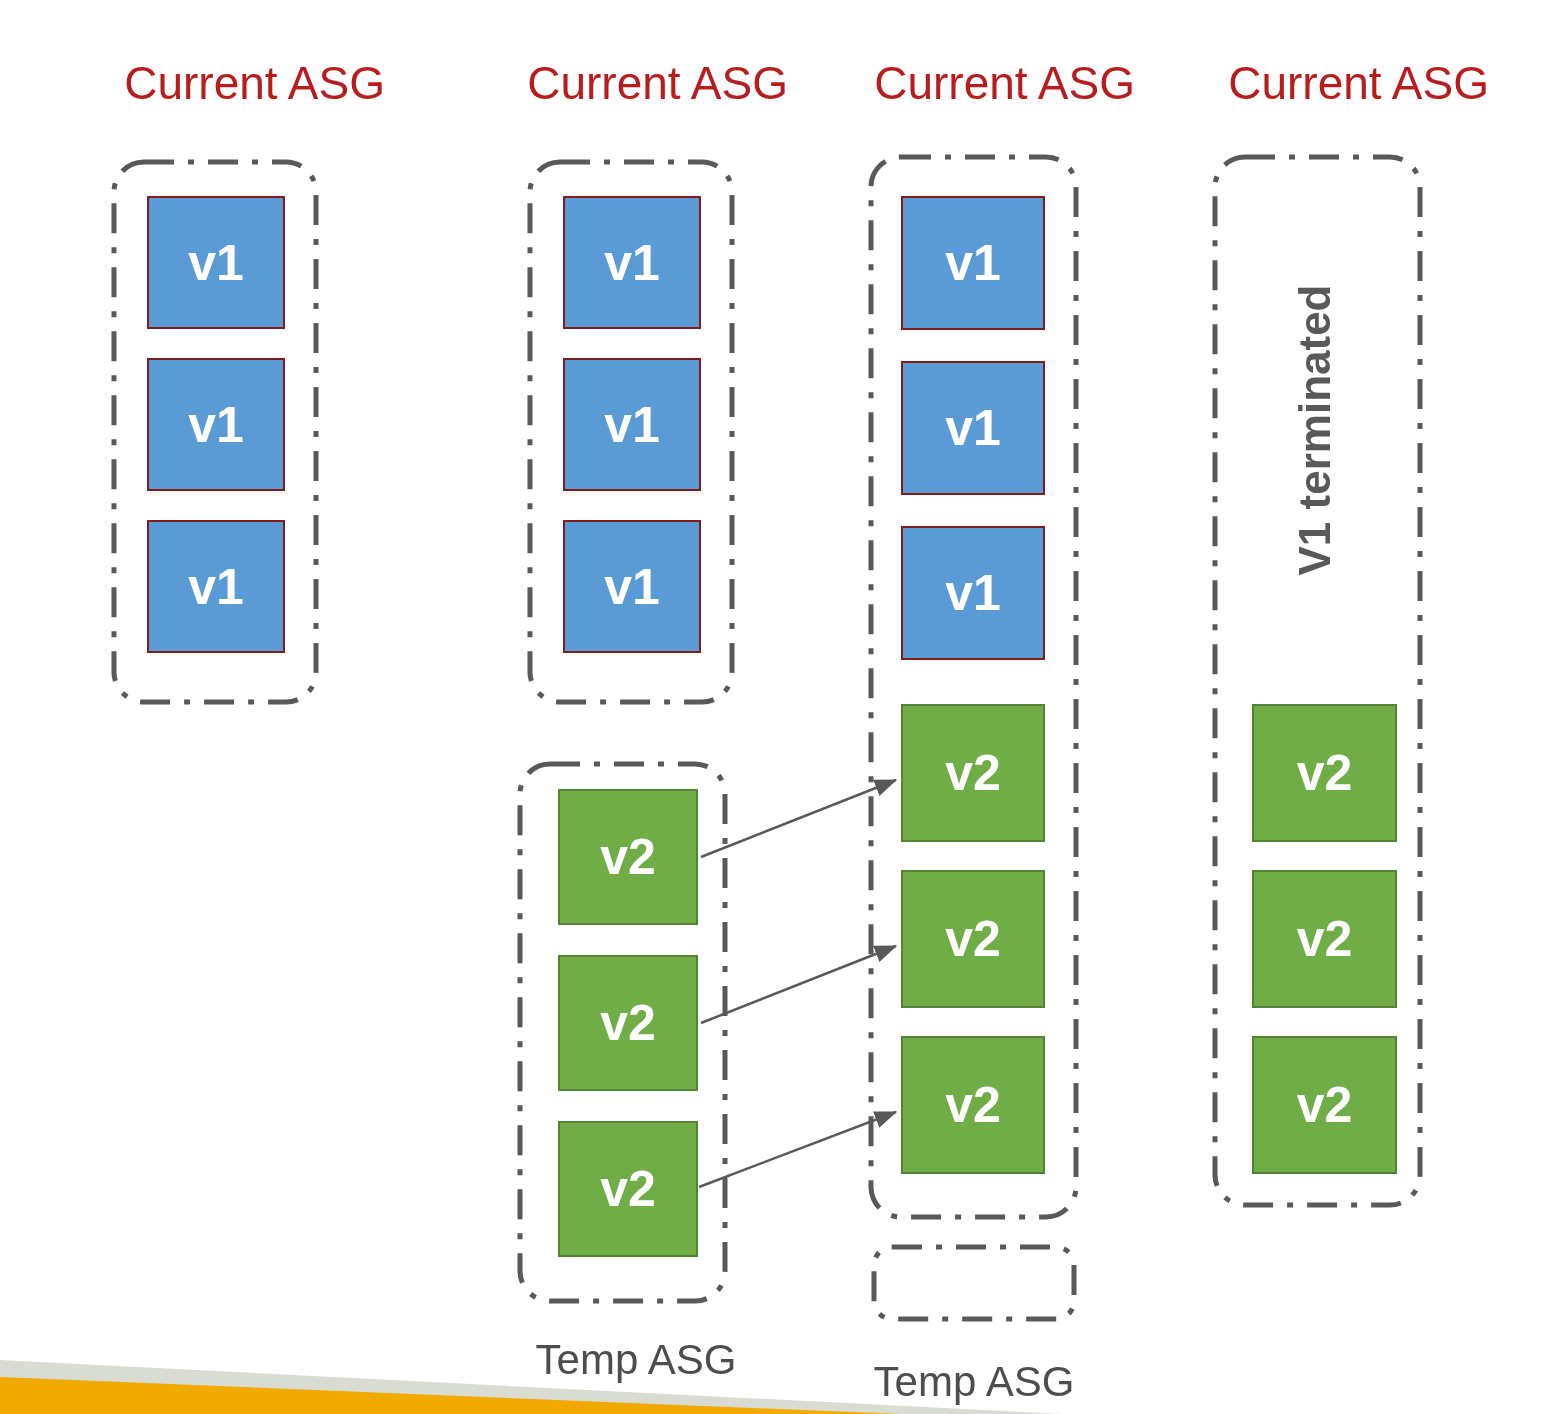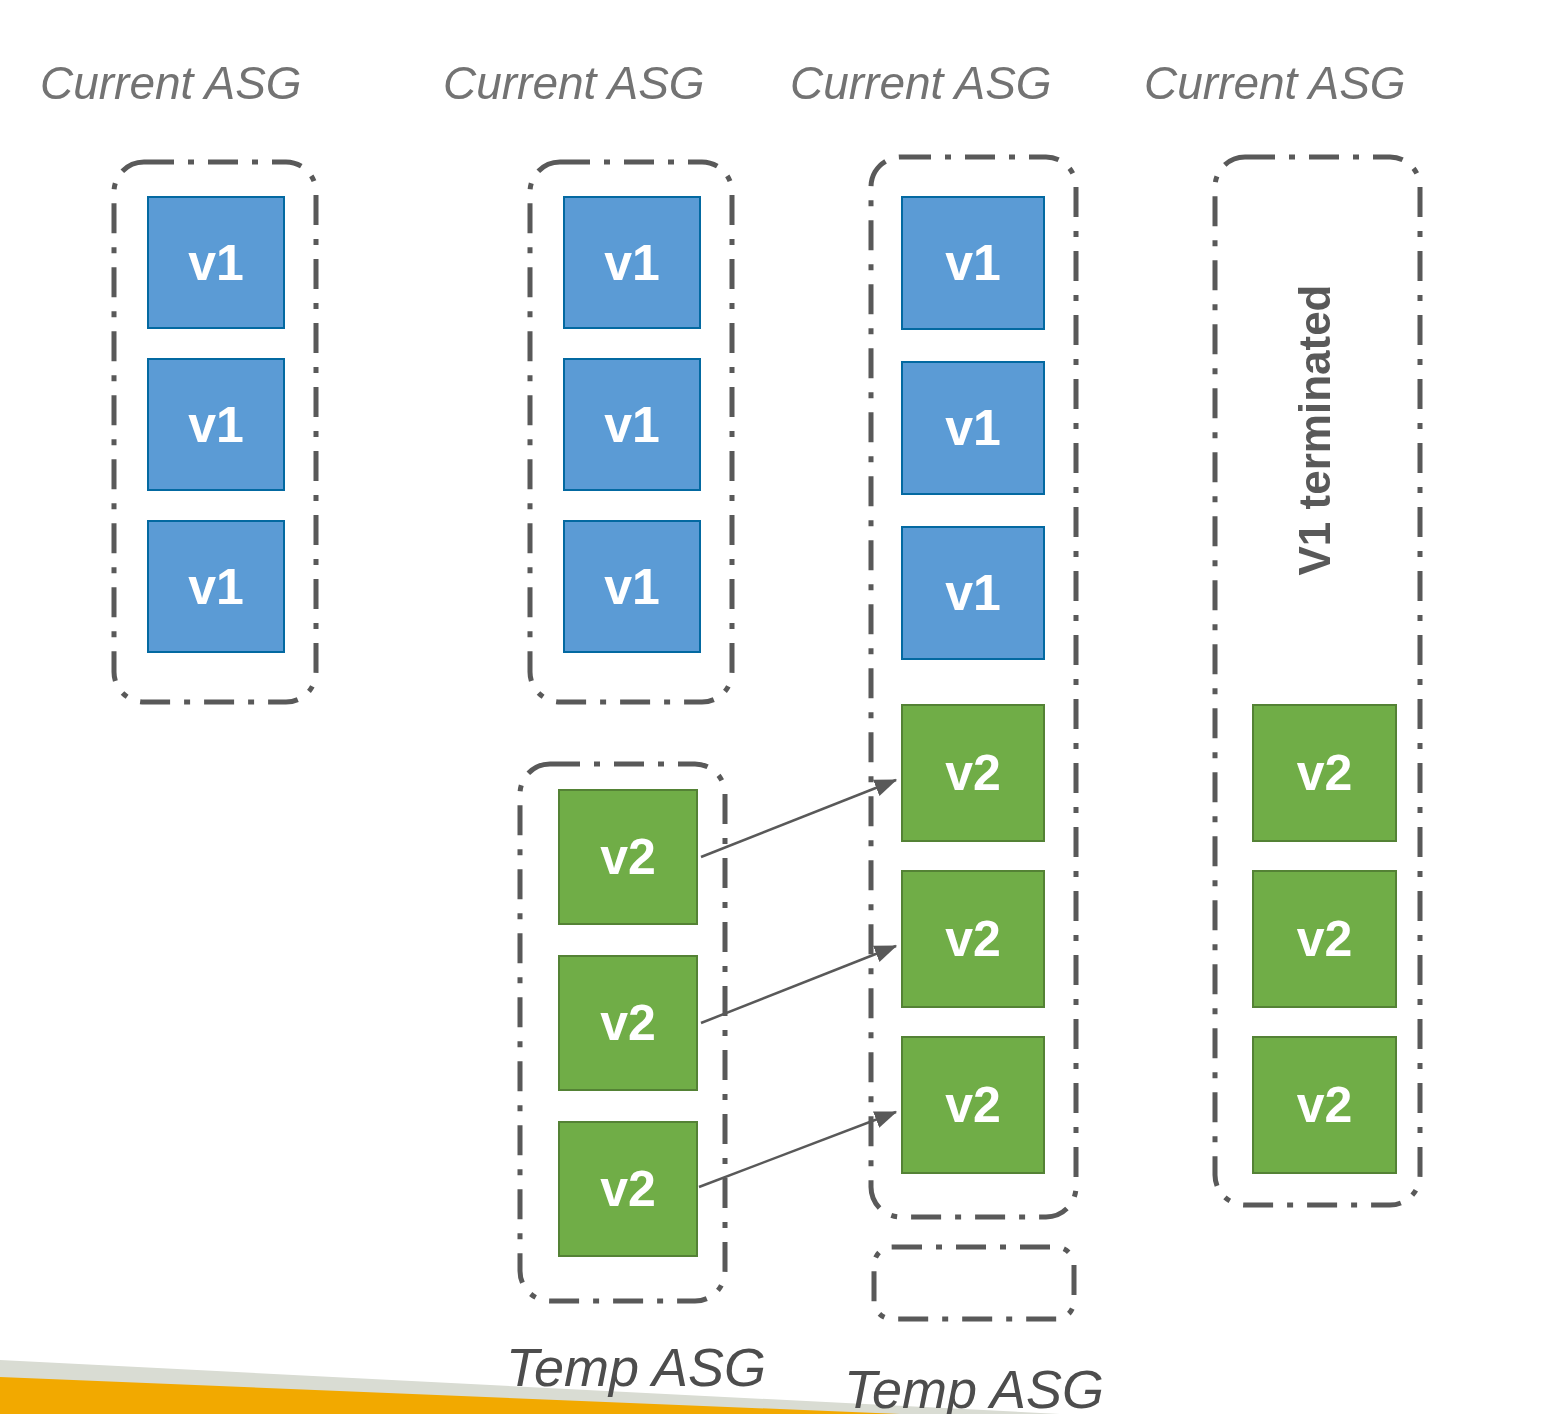--- a/index.html
+++ b/index.html
@@ -17,48 +17,46 @@
     stroke-width:5;
     stroke-dasharray:30 14 6 14;
   }
   .arrow-line{
     stroke:#595959;
     stroke-width:2.5;
     fill:none;
   }
   .col-header{
     position:absolute;
-    text-align:left;
+    text-align:right;
     font-size:46px;
-    color:#737373;
+    color:#b91c1c;
     letter-spacing:0px;
     white-space:nowrap;
-    font-style:italic;
   }
   .temp-label{
     position:absolute;
     text-align:center;
-    font-size:54px;
+    font-size:42px;
     color:#4d4d4d;
     white-space:nowrap;
-    font-style:italic;
   }
   .instance{
     position:absolute;
     display:flex;
     align-items:center;
     justify-content:center;
     color:#ffffff;
     font-size:50px;
     font-weight:600;
     box-sizing:border-box;
   }
   .instance.v1{
     background:#5b9bd5;
-    border:2px solid #0369a1;
+    border:2px solid #7f1d1d;
   }
   .instance.v2{
     background:#70ad47;
     border:2px solid #548235;
     text-align:center;
   }
   .rotated-note{
     position:absolute;
     left:1128px;top:402px;
     width:380px;height:56px;

